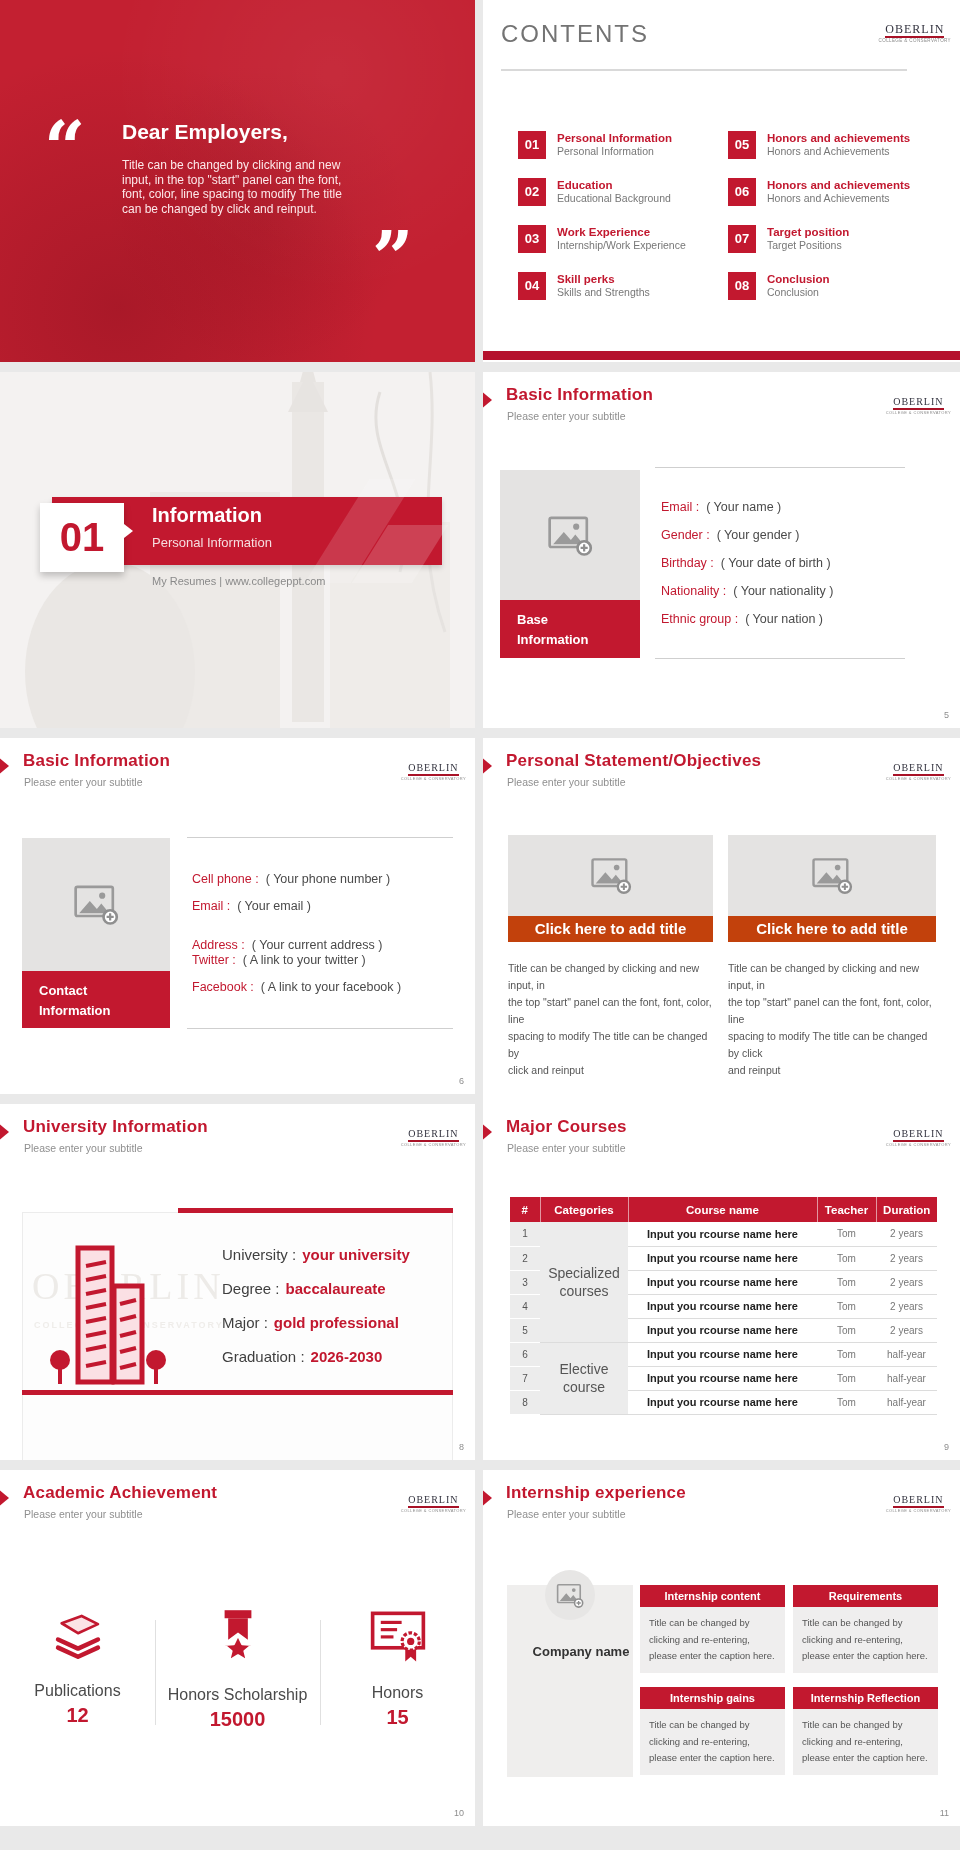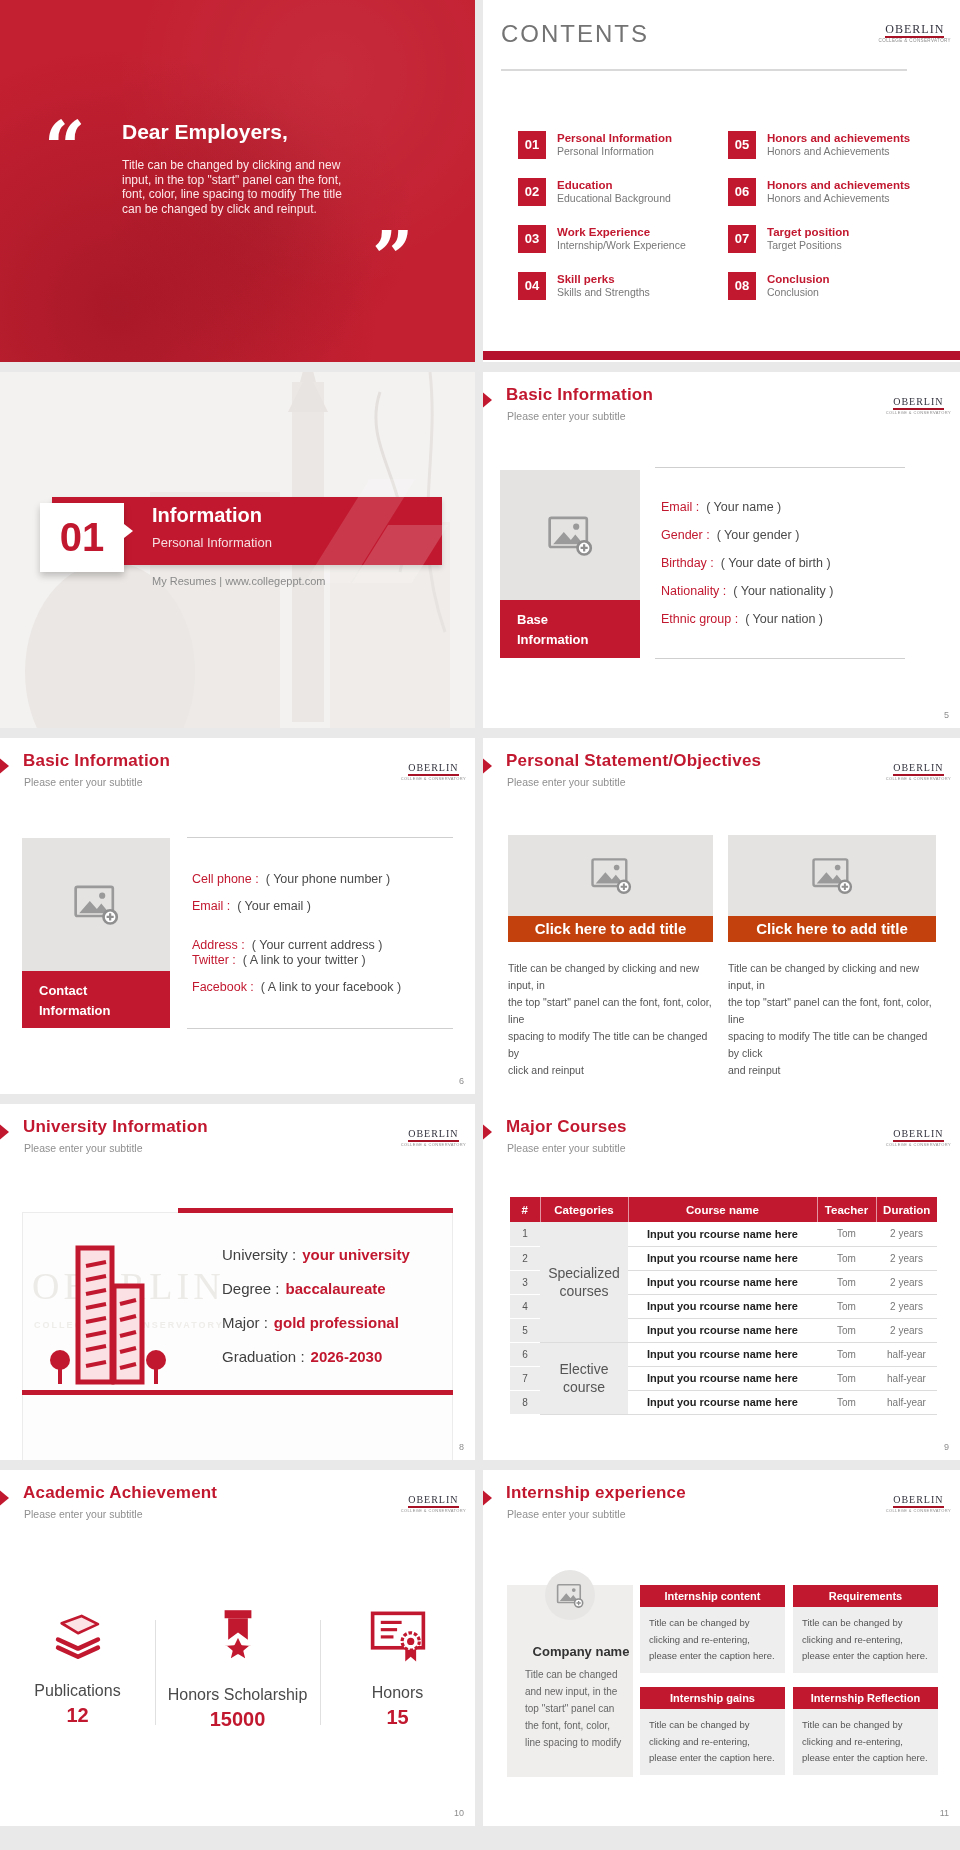--- a/index.html
+++ b/index.html
@@ -529,27 +529,20 @@
     <div class="c-circle">
       <svg width="28" height="25" viewBox="0 0 52 46">
         <rect x="3" y="3" width="42" height="33" rx="2" fill="none" stroke="#9a9a9a" stroke-width="3"></rect>
         <circle cx="33" cy="13" r="3.5" fill="#9a9a9a"></circle>
         <path d="M7 33 L19 19 L27 28 L32 22 L41 33 Z" fill="#9a9a9a"></path>
         <circle cx="42" cy="37" r="7.5" fill="#fff" stroke="#8f8f8f" stroke-width="3"></circle>
         <path d="M42 33 v8 M38 37 h8" stroke="#8f8f8f" stroke-width="2.5" fill="none"></path>
       </svg>
     </div>
     <div class="c-name">Company name</div>
-    <div class="c-body">
-      <div>Title can be changed</div>
-      <div>and new input, in the</div>
-      <div>top "start" panel can</div>
-      <div>the font, font, color,</div>
-      <div>line spacing to modify</div>
-    </div>
 
     <div class="i-box-h" style="left:157px; top:115px;">Internship content</div>
     <div class="i-box-b" style="left:157px; top:137px; height:66px;">
       <div>Title can be changed by</div>
       <div>clicking and re-entering,</div>
       <div>please enter the caption here.</div>
     </div>
     <div class="i-box-h" style="left:310px; top:115px;">Requirements</div>
     <div class="i-box-b" style="left:310px; top:137px; height:66px;">
       <div>Title can be changed by</div>

